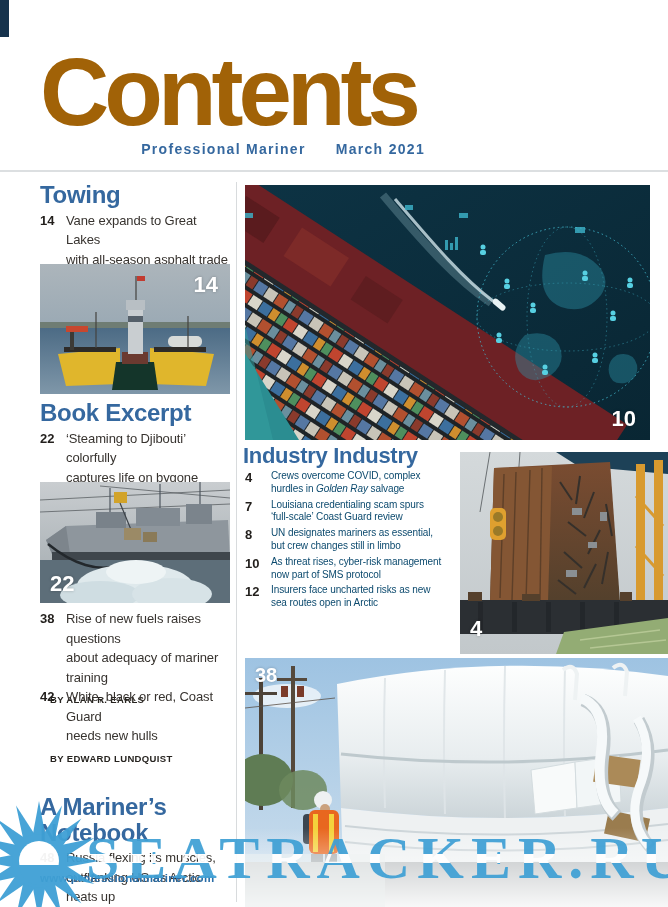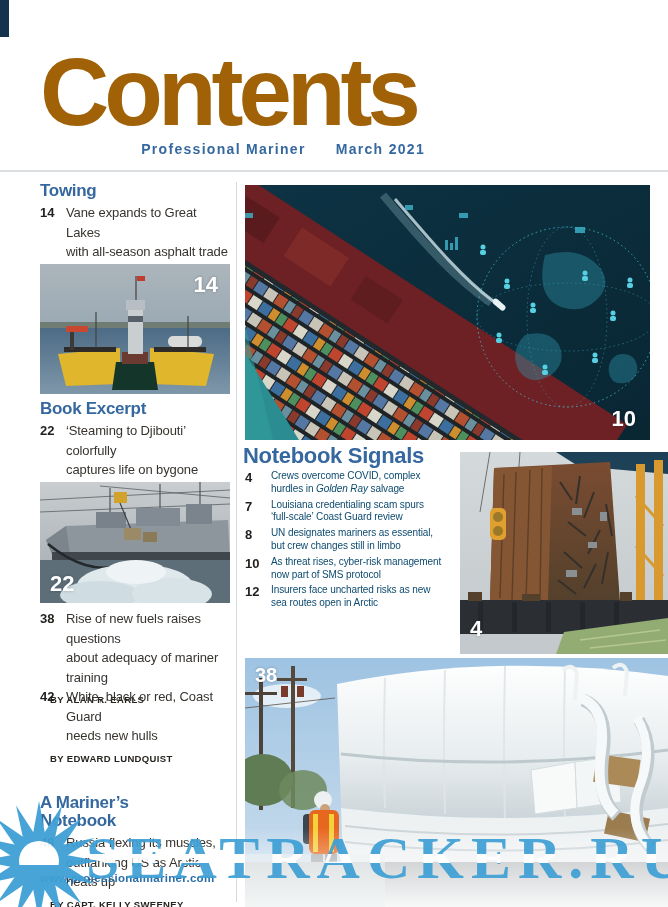--- a/index.html
+++ b/index.html
@@ -8,21 +8,21 @@
   .corner-bar{position:absolute;left:0;top:0;width:9px;height:37px;background:#16334d;}
   .title{position:absolute;left:40px;top:44px;font-size:96px;font-weight:bold;
          letter-spacing:-5px;line-height:1;color:#a16207;}
   .subline{position:absolute;left:40px;top:141px;width:385px;text-align:right;
            color:#35689f;font-weight:bold;font-size:14px;letter-spacing:1.3px;}
   .subline .issue{margin-left:30px;}
   .hrule{position:absolute;left:0;top:170px;width:668px;height:2px;background:#dcdfe1;}
   .vrule{position:absolute;left:236px;top:182px;width:1px;height:720px;background:#d8dbdd;}
 
   .lblock{position:absolute;left:40px;width:194px;}
-  .sec-h{margin:0 0 3px 0;color:#35689f;font-weight:bold;font-size:17px;
+  .sec-h{margin:0 0 3px 0;color:#35689f;font-weight:bold;font-size:24px;
          letter-spacing:-0.3px;line-height:1.07;white-space:pre-line;}
   .toc-item{display:flex;gap:9px;font-size:13px;line-height:1.5;color:#37332f;}
   .toc-num{font-weight:bold;min-width:17px;color:#221f1c;}
   .toc-text{white-space:pre-line;letter-spacing:-0.1px;}
   .byline{font-size:9.5px;font-weight:bold;color:#26231f;letter-spacing:0.35px;
           margin:7px 0 0 10px;}
   .website{position:absolute;left:40px;top:872px;font-size:11.5px;font-weight:bold;
            color:#2a6da6;letter-spacing:0.3px;text-decoration:none;}
 
   .photo{position:absolute;overflow:hidden;background:#9aa7b0;}
@@ -278,21 +278,21 @@
           <rect x="210" y="52" width="3" height="13"></rect>
         <rect x="160" y="20" width="8" height="5"></rect>
           <rect x="214" y="28" width="9" height="5"></rect>
         <rect x="330" y="42" width="10" height="6"></rect>
           <rect x="252,28" y="28" width="8" height="5"></rect>
       </g>
     </svg>
     <span class="photo-label" style="right:14px;bottom:8px;">10</span>
   </div>
 
-  <h2 class="sig-h">Notebook Signals</h2>
+  <h2 class="sig-h">Industry Industry</h2>
 
   <div class="sigs">
     <div class="sig">
       <span class="sig-num">4</span>
       <span class="sig-text"><span>Crews overcome COVID, complex
 hurdles in </span><span class="em">Golden Ray</span><span> salvage</span></span>
     </div>
     <div class="sig">
       <span class="sig-num">7</span>
       <span class="sig-text">Louisiana credentialing scam spurs

